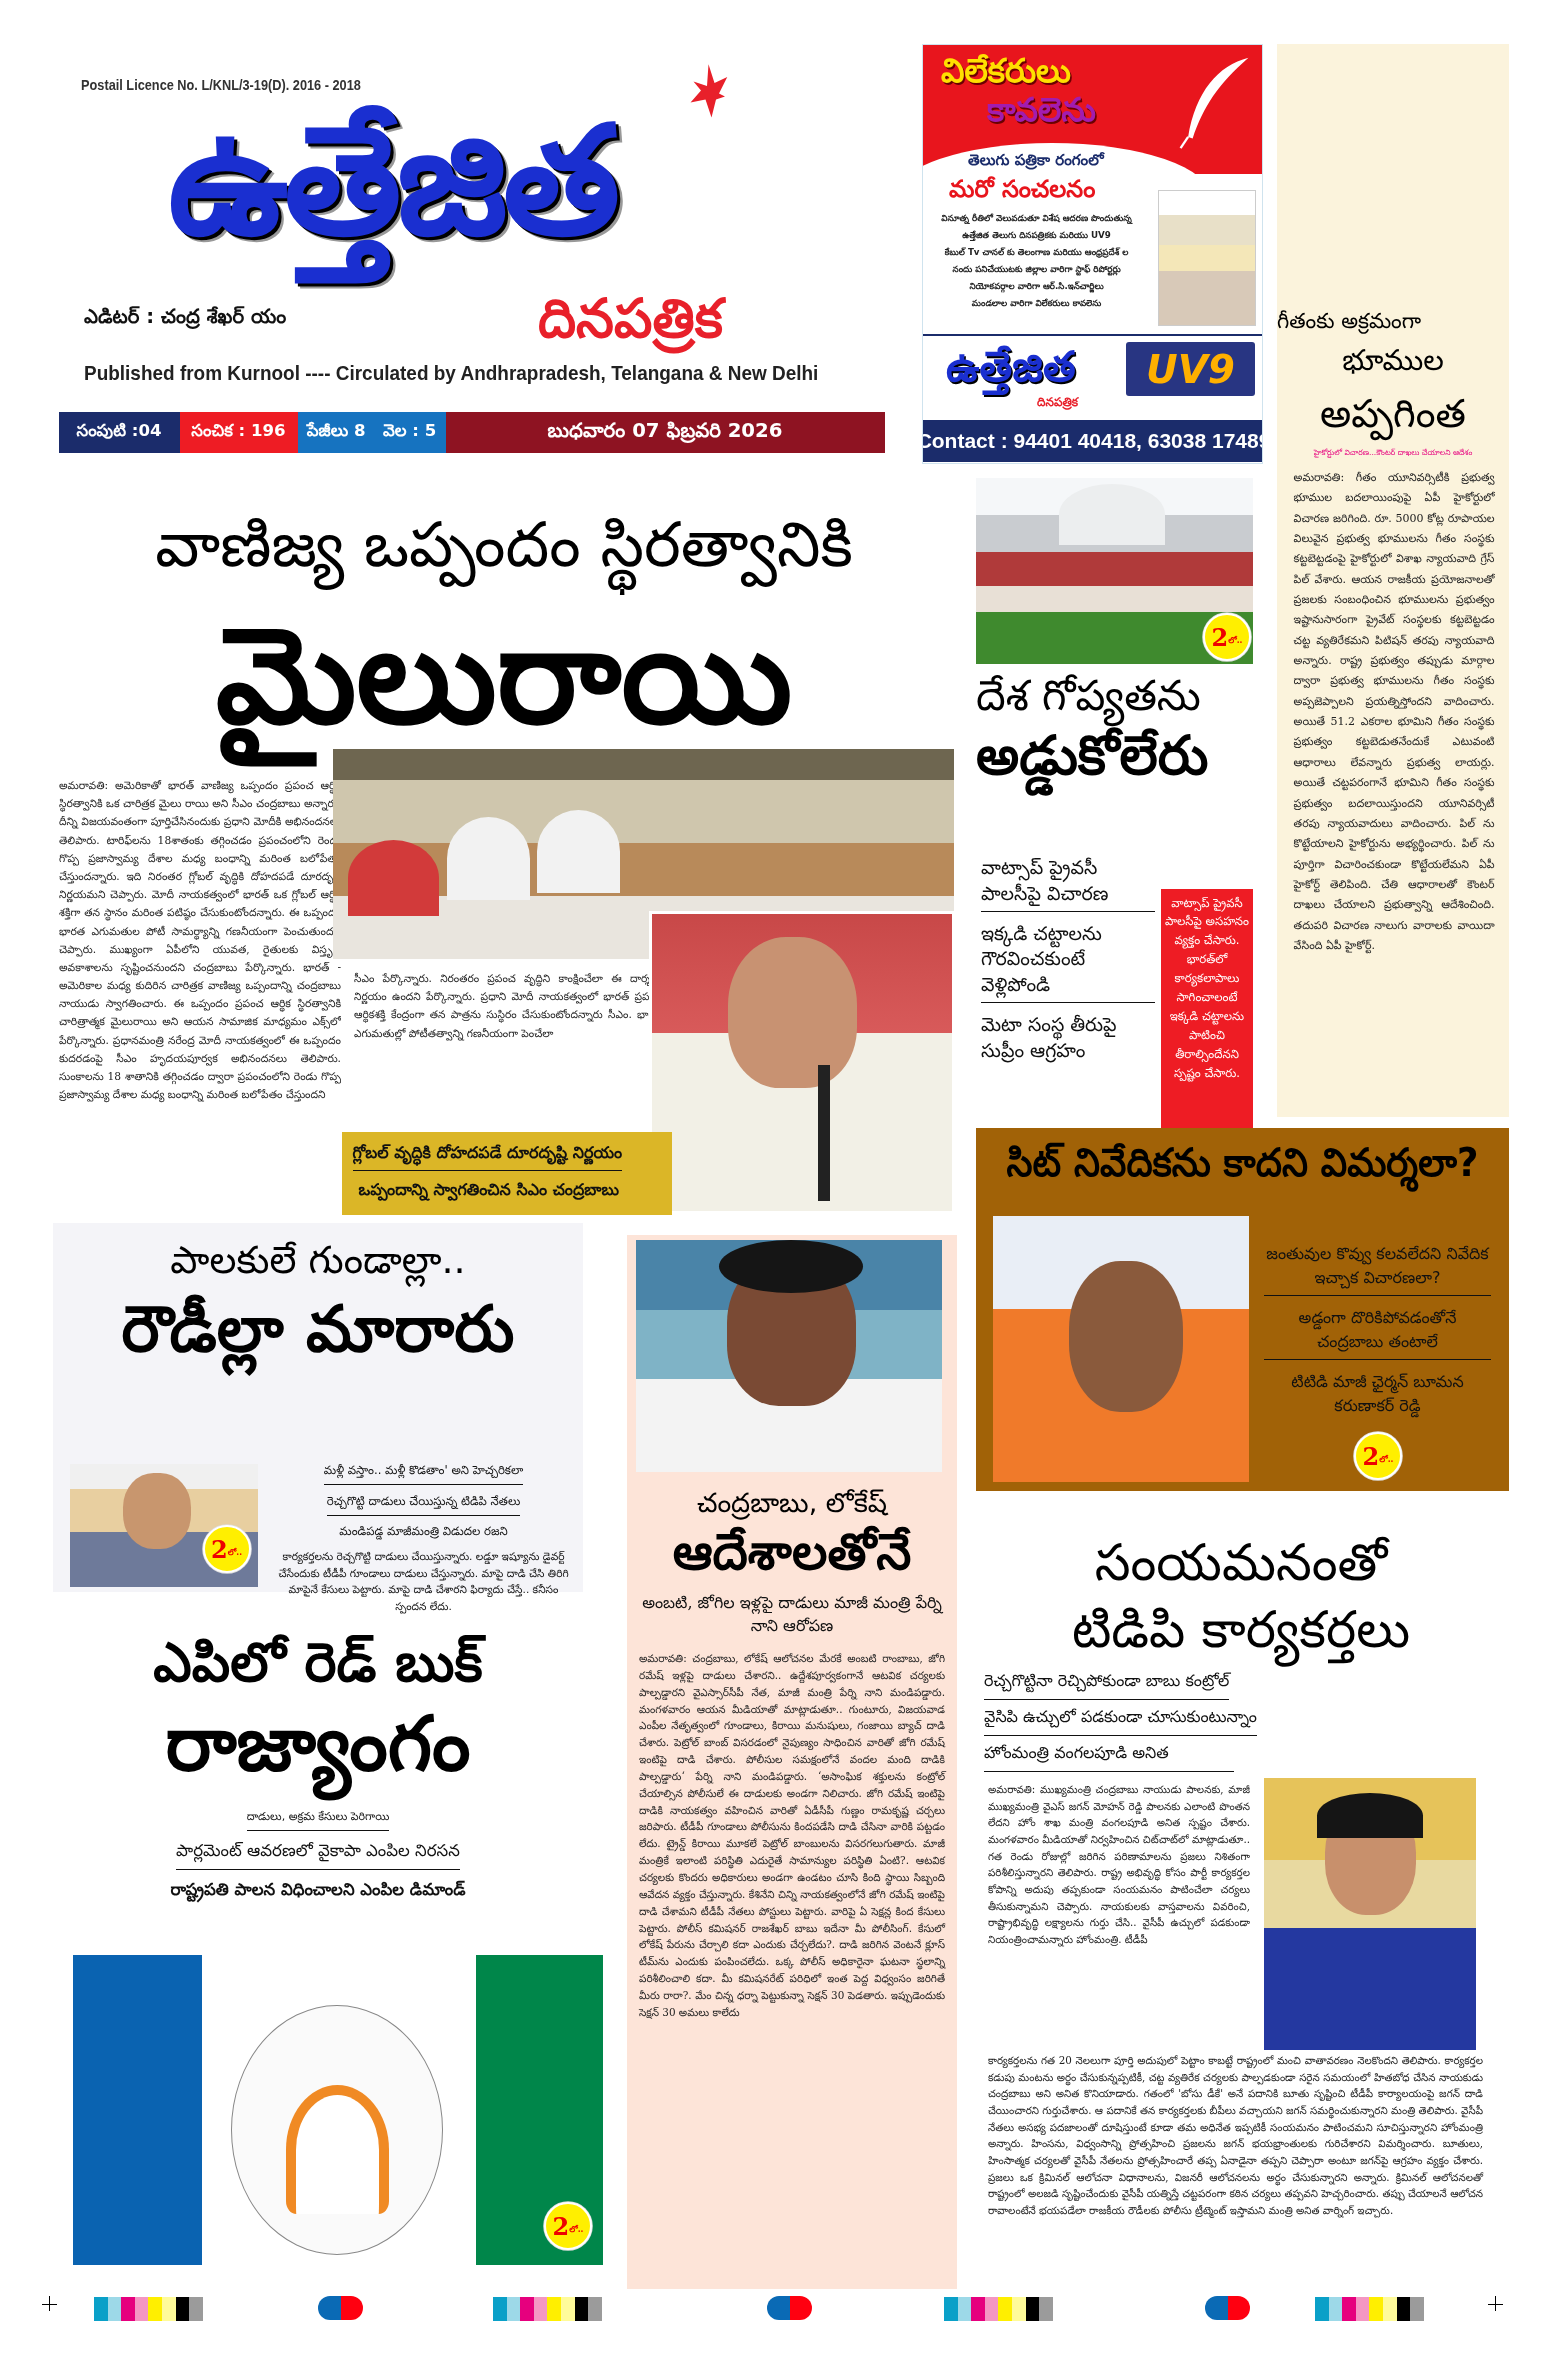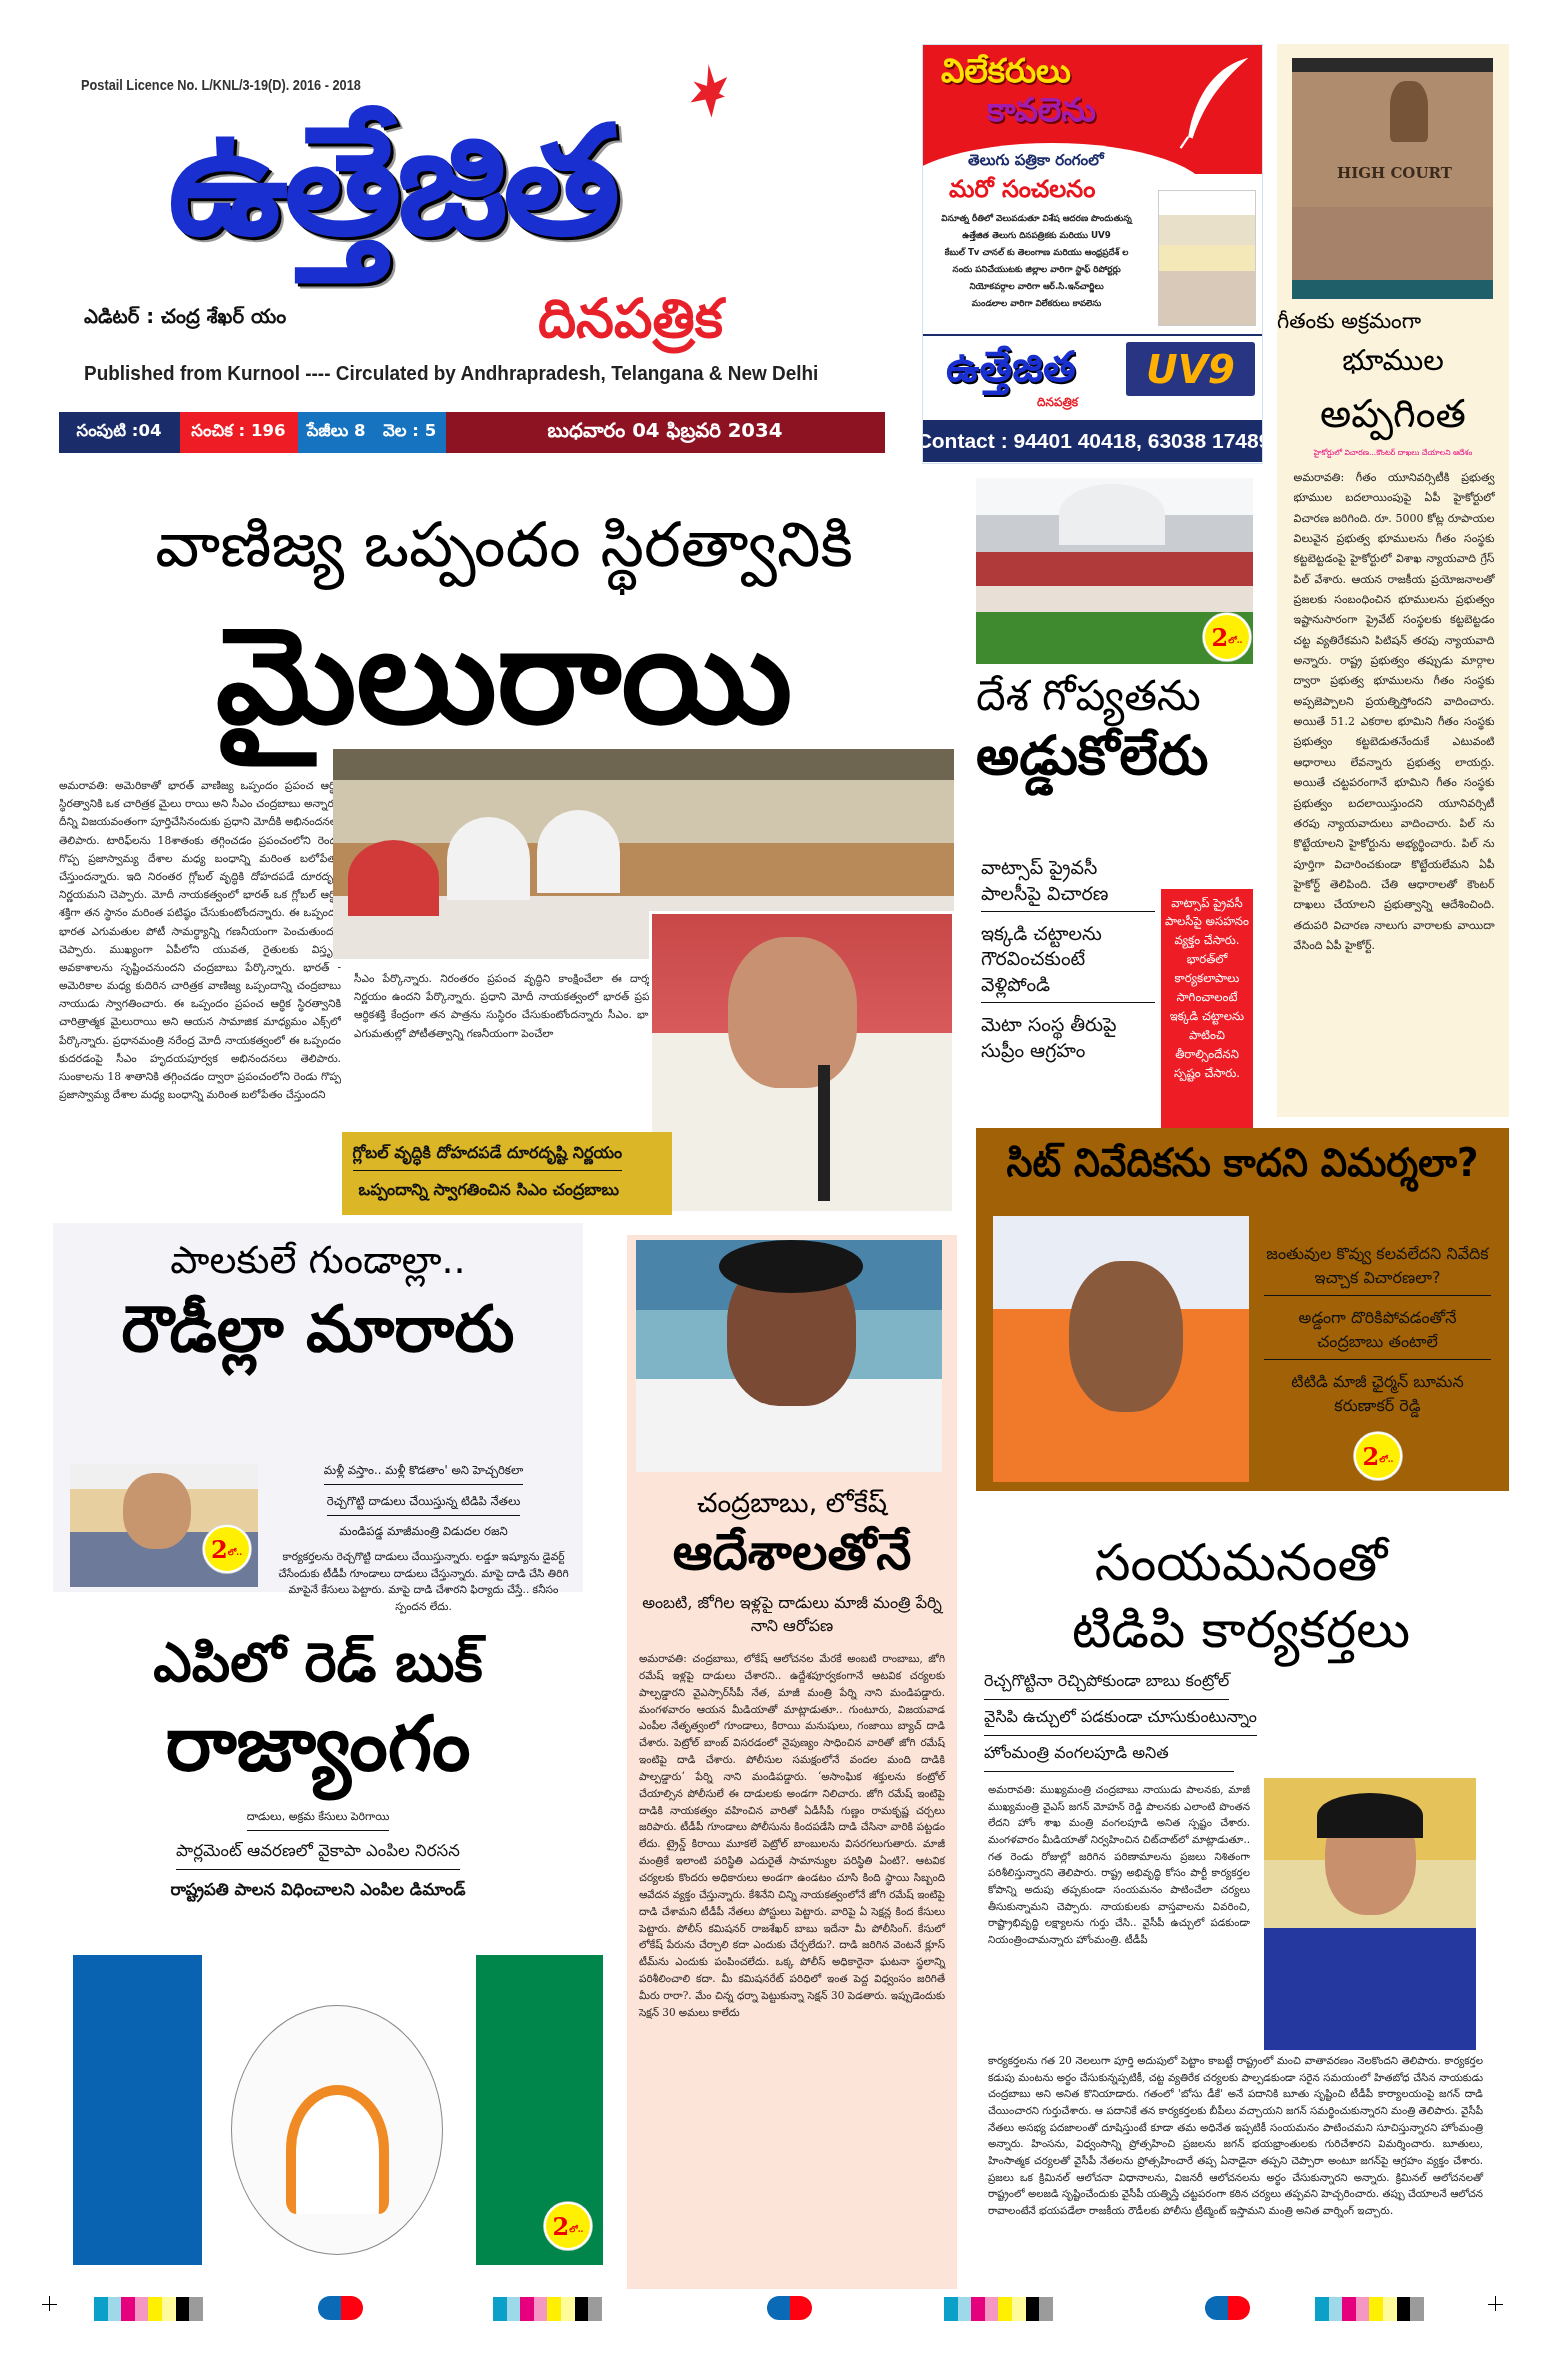--- a/index.html
+++ b/index.html
@@ -28,21 +28,21 @@
         <path d="M30 5 L38 30 L55 22 L44 44 L52 48 L40 52 L34 76 L26 52 L6 56 L20 40 L10 28 L28 34 Z" fill="#e8202a"></path>
       </svg>
   </div>
   <div style="position:absolute;left:484px;top:226px;font-family:'DejaVu Sans',sans-serif;font-weight:bold;font-size:54px;color:#e8202a;">దినపత్రిక</div>
   <div style="position:absolute;left:30px;top:244px;font-family:'DejaVu Sans',sans-serif;font-weight:bold;font-size:19.7px;color:#111;">ఎడిటర్ : చంద్ర శేఖర్ యం</div>
   <div style="position:absolute;left:30px;top:301px;font-family:'Liberation Sans',sans-serif;font-weight:bold;font-size:20.4px;color:#222;transform:scaleX(0.93);transform-origin:left;white-space:nowrap;">Published from Kurnool ---- Circulated by Andhrapradesh, Telangana &amp; New Delhi</div>
   <div style="position:absolute;left:4.5px;top:351px;width:826px;height:41px;display:flex;background:#8e1322;align-items:center;">
     <div style="background:#1b2c6b;color:#fff;height:100%;width:121px;display:flex;align-items:center;justify-content:center;font-weight:bold;font-size:16.6px;">సంపుటి :04</div>
     <div style="background:#ee1c24;color:#fff;height:100%;width:118px;display:flex;align-items:center;justify-content:center;font-weight:bold;font-size:16.6px;">సంచిక : 196</div>
     <div style="background:#1673c0;color:#fff;height:100%;width:148px;display:flex;align-items:center;justify-content:center;font-weight:bold;font-size:16.6px;white-space:pre;">పేజీలు 8   వెల : 5</div>
-    <div style="color:#fff;flex:1;text-align:center;font-weight:bold;font-size:19.7px;">బుధవారం 04 ఫిబ్రవరి 2034</div>
+    <div style="color:#fff;flex:1;text-align:center;font-weight:bold;font-size:19.7px;">బుధవారం 07 ఫిబ్రవరి 2026</div>
   </div>
 </div>
 
 <div class="abs" style="left:922px;top:44px;width:341px;height:420px;background:#fff;border:0.8px solid #cfe3ee;overflow:hidden;">
   <div style="position:absolute;left:0;top:0;width:341px;height:129px;background:#e8151d;border-bottom-right-radius:0;"></div>
   <div style="position:absolute;left:-30px;top:98px;width:318px;height:91px;background:#fff;border-radius:50% 50% 0 0/60% 60% 0 0;"></div>
   <div style="position:absolute;left:18px;top:6px;font-weight:bold;font-size:33px;color:#ffe000;text-shadow:1.5px 1.5px 0 #6b0000;">విలేకరులు</div>
   <div style="position:absolute;left:64px;top:45px;font-weight:bold;font-size:33px;color:#a21caf;text-shadow:1.5px 1.5px 0 #6b0000;">కావలెను</div>
   <div style="position:absolute;left:250px;top:9px;width:83px;height:98px;">
     <svg width="83" height="98" viewBox="0 0 110 130">
@@ -62,24 +62,20 @@
   </div>
   <div style="position:absolute;left:235px;top:145px;width:98px;height:136px;background:linear-gradient(#fff 0 18%,#e8e0c8 18% 40%,#f4e7b8 40% 60%,#d8c9b8 60% 100%);border:0.8px solid #ccc;"></div>
   <div style="position:absolute;left:0;top:289px;width:341px;height:2.3px;background:#1b2c6b;"></div>
   <div style="position:absolute;left:23px;top:297px;font-weight:bold;font-size:42px;color:#1a2fd0;text-shadow:1.5px 1.5px 0 #000;">ఉత్తేజిత</div>
   <div style="position:absolute;left:114px;top:350px;font-weight:bold;font-size:12px;color:#e8202a;">దినపత్రిక</div>
   <div style="position:absolute;left:203px;top:297px;width:129px;height:54px;background:#283582;border-radius:3px;color:#ffb000;font-weight:bold;font-style:italic;font-size:39px;display:flex;align-items:center;justify-content:center;">UV9</div>
   <div style="position:absolute;left:0;top:375px;width:341px;height:42px;background:#1b2c6b;color:#fff;font-family:'Liberation Sans',sans-serif;font-weight:bold;font-size:21px;display:flex;align-items:center;justify-content:center;white-space:nowrap;">Contact : 94401 40418, 63038 17489</div>
 </div>
 
 <div class="abs" style="left:1277px;top:44px;width:232px;height:1073px;background:#fbf3dc;">
-  <div class="photo" style="position:absolute;left:15px;top:13.6px;width:201px;height:241px;background:linear-gradient(180deg,#2a2a2a 0 6%,#b08c6e 6% 62%,#a6826a 62% 92%,#1f5f6a 92%);">
-    <div style="position:absolute;left:98px;top:23px;width:38px;height:61px;background:#6b4a2e;border-radius:40% 40% 10% 10%;opacity:.85;"></div>
-    <div style="position:absolute;left:45px;top:106px;font-family:'DejaVu Serif',serif;font-weight:bold;font-size:15px;color:#3a2a1c;">HIGH COURT</div>
-  </div>
   <div style="position:absolute;left:0;top:265px;width:264px;font-size:21px;color:#000;">గీతంకు అక్రమంగా</div>
   <div class="hl" style="position:absolute;left:0;top:301px;width:232px;text-align:center;font-size:29px;font-weight:normal;">భూముల</div>
   <div class="hl" style="position:absolute;left:0;top:350px;width:232px;text-align:center;font-size:39px;font-weight:normal;">అప్పగింత</div>
   <div style="position:absolute;left:0;top:404px;width:232px;text-align:center;font-size:7.6px;color:#e6007e;">హైకోర్టులో విచారణ...కౌంటర్ దాఖలు చేయాలని ఆదేశం</div>
   <div class="body-text" style="position:absolute;left:16.6px;top:424px;width:201px;font-size:11px;line-height:1.85;">అమరావతి: గీతం యూనివర్సిటీకి ప్రభుత్వ భూముల బదలాయింపుపై ఏపీ హైకోర్టులో విచారణ జరిగింది. రూ. 5000 కోట్ల రూపాయల విలువైన ప్రభుత్వ భూములను గీతం సంస్థకు కట్టబెట్టడంపై హైకోర్టులో విశాఖ న్యాయవాది గ్రేస్ పిల్ వేశారు. ఆయన రాజకీయ ప్రయోజనాలతో ప్రజలకు సంబంధించిన భూములను ప్రభుత్వం ఇష్టానుసారంగా ప్రైవేట్ సంస్థలకు కట్టబెట్టడం చట్ట వ్యతిరేకమని పిటిషన్ తరపు న్యాయవాది అన్నారు. రాష్ట్ర ప్రభుత్వం తప్పుడు మార్గాల ద్వారా ప్రభుత్వ భూములను గీతం సంస్థకు అప్పజెప్పాలని ప్రయత్నిస్తోందని వాదించారు. అయితే 51.2 ఎకరాల భూమిని గీతం సంస్థకు ప్రభుత్వం కట్టబెడుతనేందుకే ఎటువంటి ఆధారాలు లేవన్నారు ప్రభుత్వ లాయర్లు. అయితే చట్టపరంగానే భూమిని గీతం సంస్థకు ప్రభుత్వం బదలాయిస్తుందని యూనివర్సిటీ తరపు న్యాయవాదులు వాదించారు. పిల్ ను కొట్టేయాలని హైకోర్టును అభ్యర్థించారు. పిల్ ను పూర్తిగా విచారించకుండా కొట్టేయలేమని ఏపీ హైకోర్ట్ తెలిపింది. చేతి ఆధారాలతో కౌంటర్ దాఖలు చేయాలని ప్రభుత్వాన్ని ఆదేశించింది. తదుపరి విచారణ నాలుగు వారాలకు వాయిదా వేసింది ఏపీ హైకోర్ట్.</div>
 </div>
 
 <div class="hl" style="position:absolute;left:65px;top:512px;width:878px;text-align:center;font-size:62px;font-weight:normal;">వాణిజ్య ఒప్పందం స్థిరత్వానికి</div>
 <div class="hl" style="position:absolute;left:65px;top:610px;width:878px;text-align:center;font-size:133px;line-height:1;">మైలురాయి</div>
 

